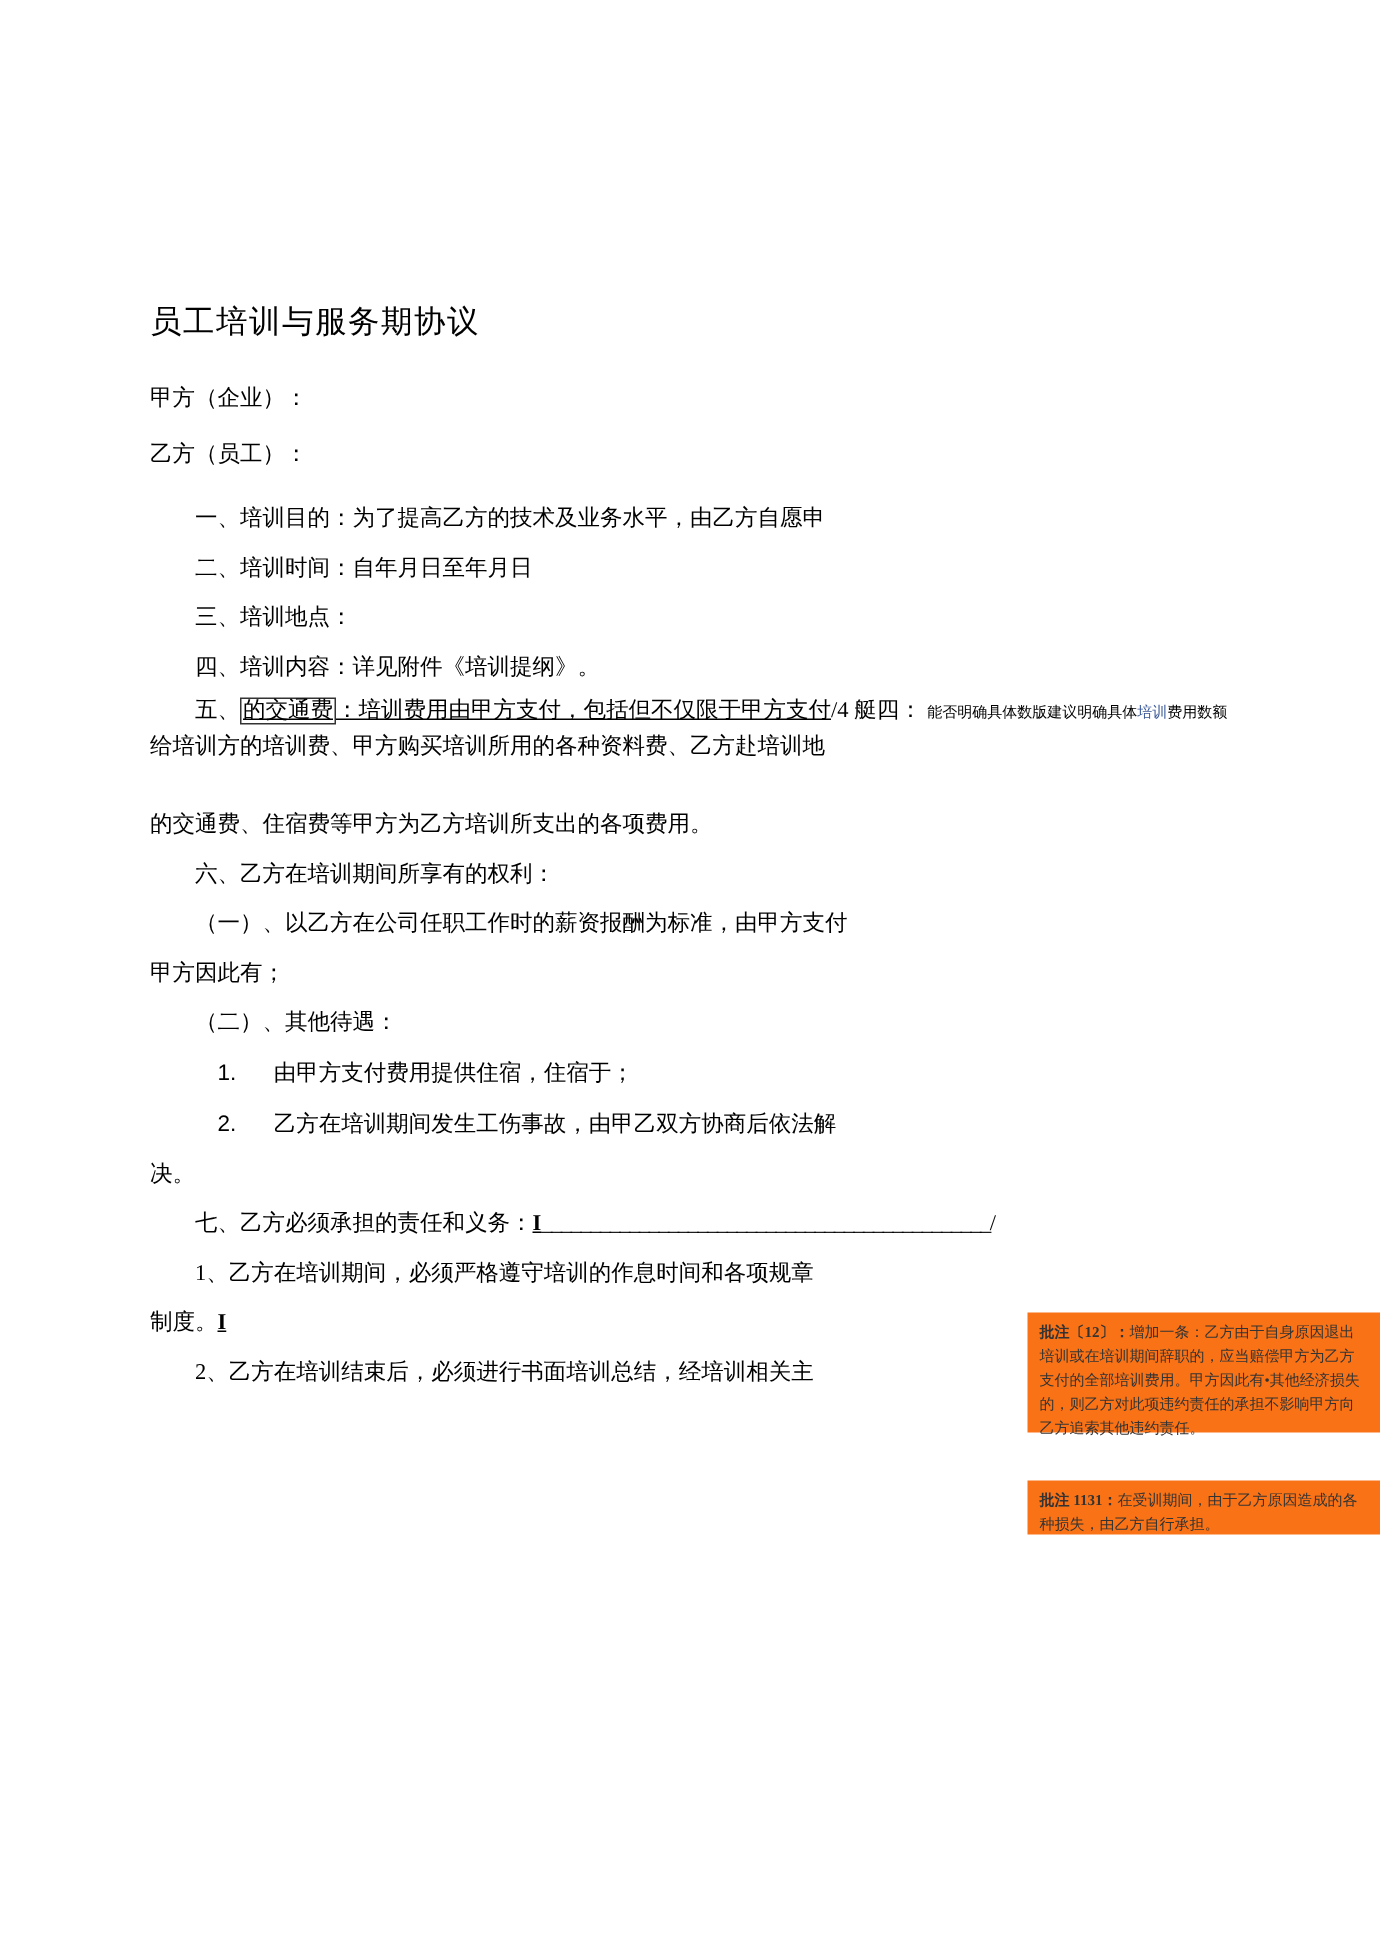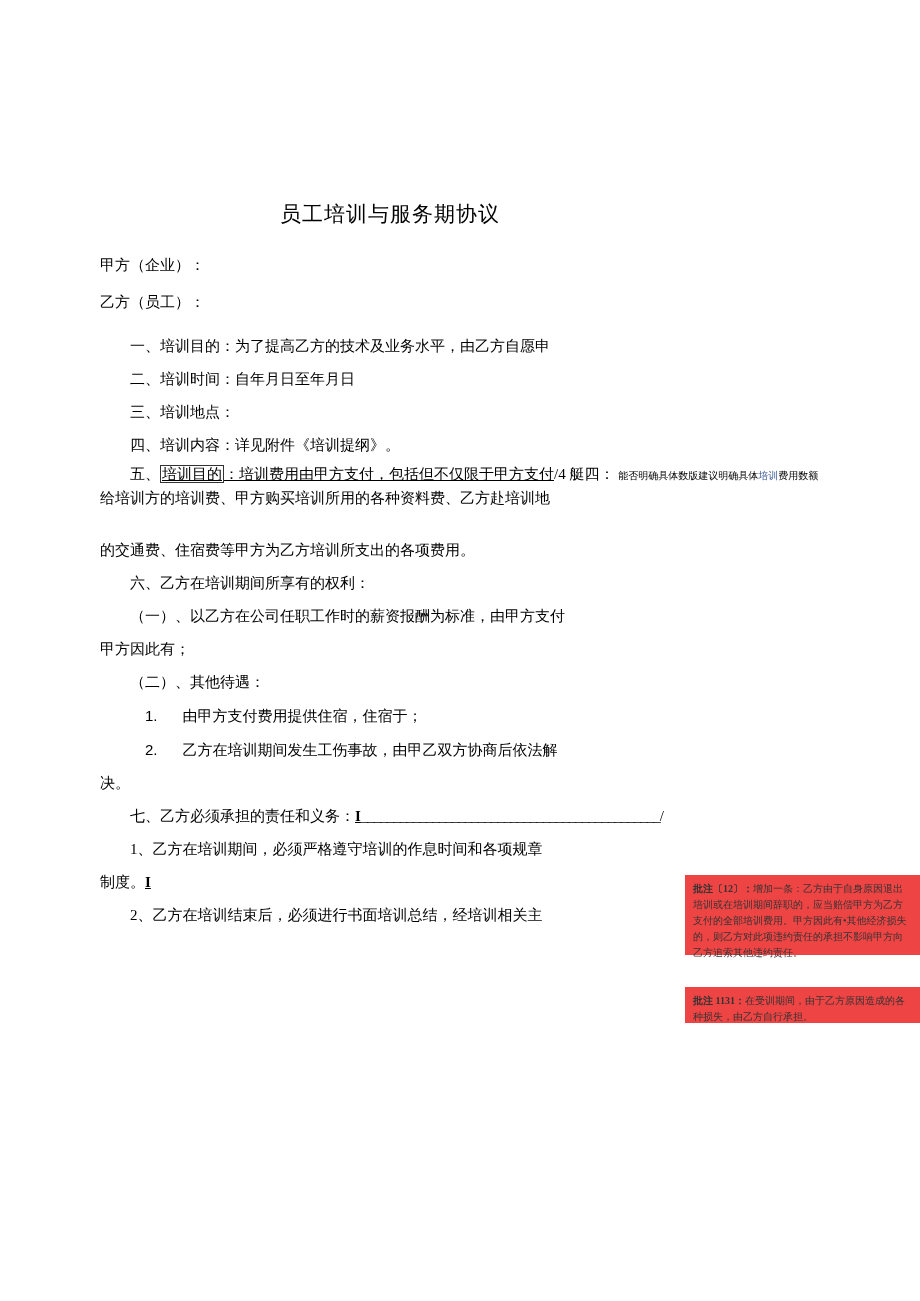--- a/index.html
+++ b/index.html
@@ -13,21 +13,21 @@
       width: 920px;
       height: 1301px;
       position: relative;
       overflow: hidden;
     }
     .page {
       padding: 200px 70px 0 100px;
       position: relative;
     }
     .title {
-      text-align: center;
+      text-align: left;
       font-size: 21px;
       font-weight: normal;
       margin-bottom: 28px;
       letter-spacing: 1px;
     }
     .party {
       font-size: 15px;
       margin-bottom: 18px;
     }
     .para {
@@ -62,21 +62,21 @@
     }
     .list-num {
       font-family: Arial, sans-serif;
       display: inline-block;
       width: 2.5em;
     }
     .comment-box {
       position: absolute;
       right: 0;
       width: 235px;
-      background: #ef4444;
+      background: #f97316;
       padding: 6px 8px;
       font-size: 10px;
       line-height: 1.6;
       color: #333;
     }
     .comment-box .label {
       font-weight: bold;
     }
     .comment1 {
       top: 875px;
@@ -117,21 +117,21 @@
     <p class="party">乙方（员工）：</p>
 
     <p class="para">一、培训目的：为了提高乙方的技术及业务水平，由乙方自愿申</p>
 
     <p class="para">二、培训时间：自年月日至年月日</p>
     <p class="para">三、培训地点：</p>
     <p class="para">四、培训内容：详见附件《培训提纲》。</p>
   </div>
 
   <p class="five-line">
-    <span>五、</span><span class="box-underline">培训目的</span><span class="underline">：培训费用由甲方支付，包括但不仅限于甲方支付</span><span>/4 艇四：</span>
+    <span>五、</span><span class="box-underline">的交通费</span><span class="underline">：培训费用由甲方支付，包括但不仅限于甲方支付</span><span>/4 艇四：</span>
     <span class="small-note">能否明确具体数版建议明确具体</span><span class="small-note blue">培训</span><span class="small-note">费用数额</span>
   </p>
 
   <div class="main-col">
     <p class="para-flush" style="line-height:1.6;">给培训方的培训费、甲方购买培训所用的各种资料费、乙方赴培训地</p>
     <p class="para-flush" style="margin-top:24px;">的交通费、住宿费等甲方为乙方培训所支出的各项费用。</p>
 
     <p class="para">六、乙方在培训期间所享有的权利：</p>
     <p class="para">（一）、以乙方在公司任职工作时的薪资报酬为标准，由甲方支付</p>
     <p class="para-flush">甲方因此有；</p>

